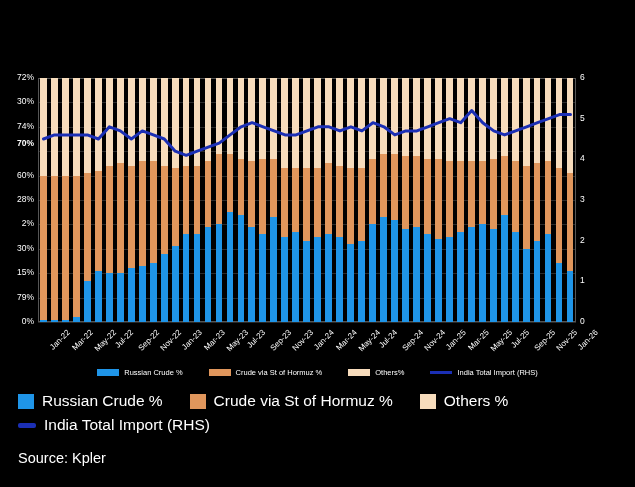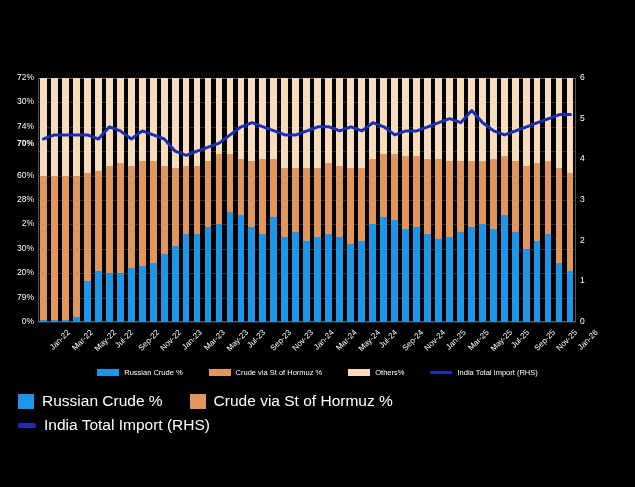--- a/index.html
+++ b/index.html
@@ -73,21 +73,21 @@
 </head>
 <body>
 
 <div id="root">
 
 
   <div id="chart">
     <div id="ylabels-left">
         <div class="ylab" style="top: 245px;">0%</div>
         <div class="ylab" style="top: 220.6px;">79%</div>
-        <div class="ylab" style="top: 196.2px;">20%</div>
+        <div class="ylab" style="top: 196.2px;">15%</div>
         <div class="ylab" style="top: 171.8px;">30%</div>
         <div class="ylab" style="top: 147.4px;">2%</div>
         <div class="ylab" style="top: 123px;">28%</div>
         <div class="ylab" style="top: 98.6px;">60%</div>
         <div class="ylab" style="top: 67px; font-weight: bold;">70%</div>
         <div class="ylab" style="top: 49.8px;">74%</div>
         <div class="ylab" style="top: 25.4px;">30%</div>
         <div class="ylab" style="top: 1px;">72%</div>
       </div>
     <div id="ylabels-right">
@@ -421,23 +421,28 @@
   <div id="outerlegend">
     <div class="orow" id="orow1">
         <div class="oitem">
           <span class="oswatch" style="background: rgb(31, 149, 232);"></span>
           <span class="olabel">Russian Crude %</span>
         </div>
         <div class="oitem">
           <span class="oswatch" style="background: rgb(224, 150, 92);"></span>
           <span class="olabel">Crude via St of Hormuz %</span>
         </div>
+        <div class="oitem">
+          <span class="oswatch" style="background: rgb(247, 220, 188);"></span>
+          <span class="olabel">Others %</span>
+        </div>
       </div>
     <div class="orow" id="orow2">
         <div class="oitem">
           <span class="oline" style="background: rgb(27, 47, 181);"></span>
           <span class="olabel">India Total Import (RHS)</span>
         </div>
       </div>
   </div>
 
+  <div id="source">Source: Kpler</div>
 
 </div>
 
 </body></html>

